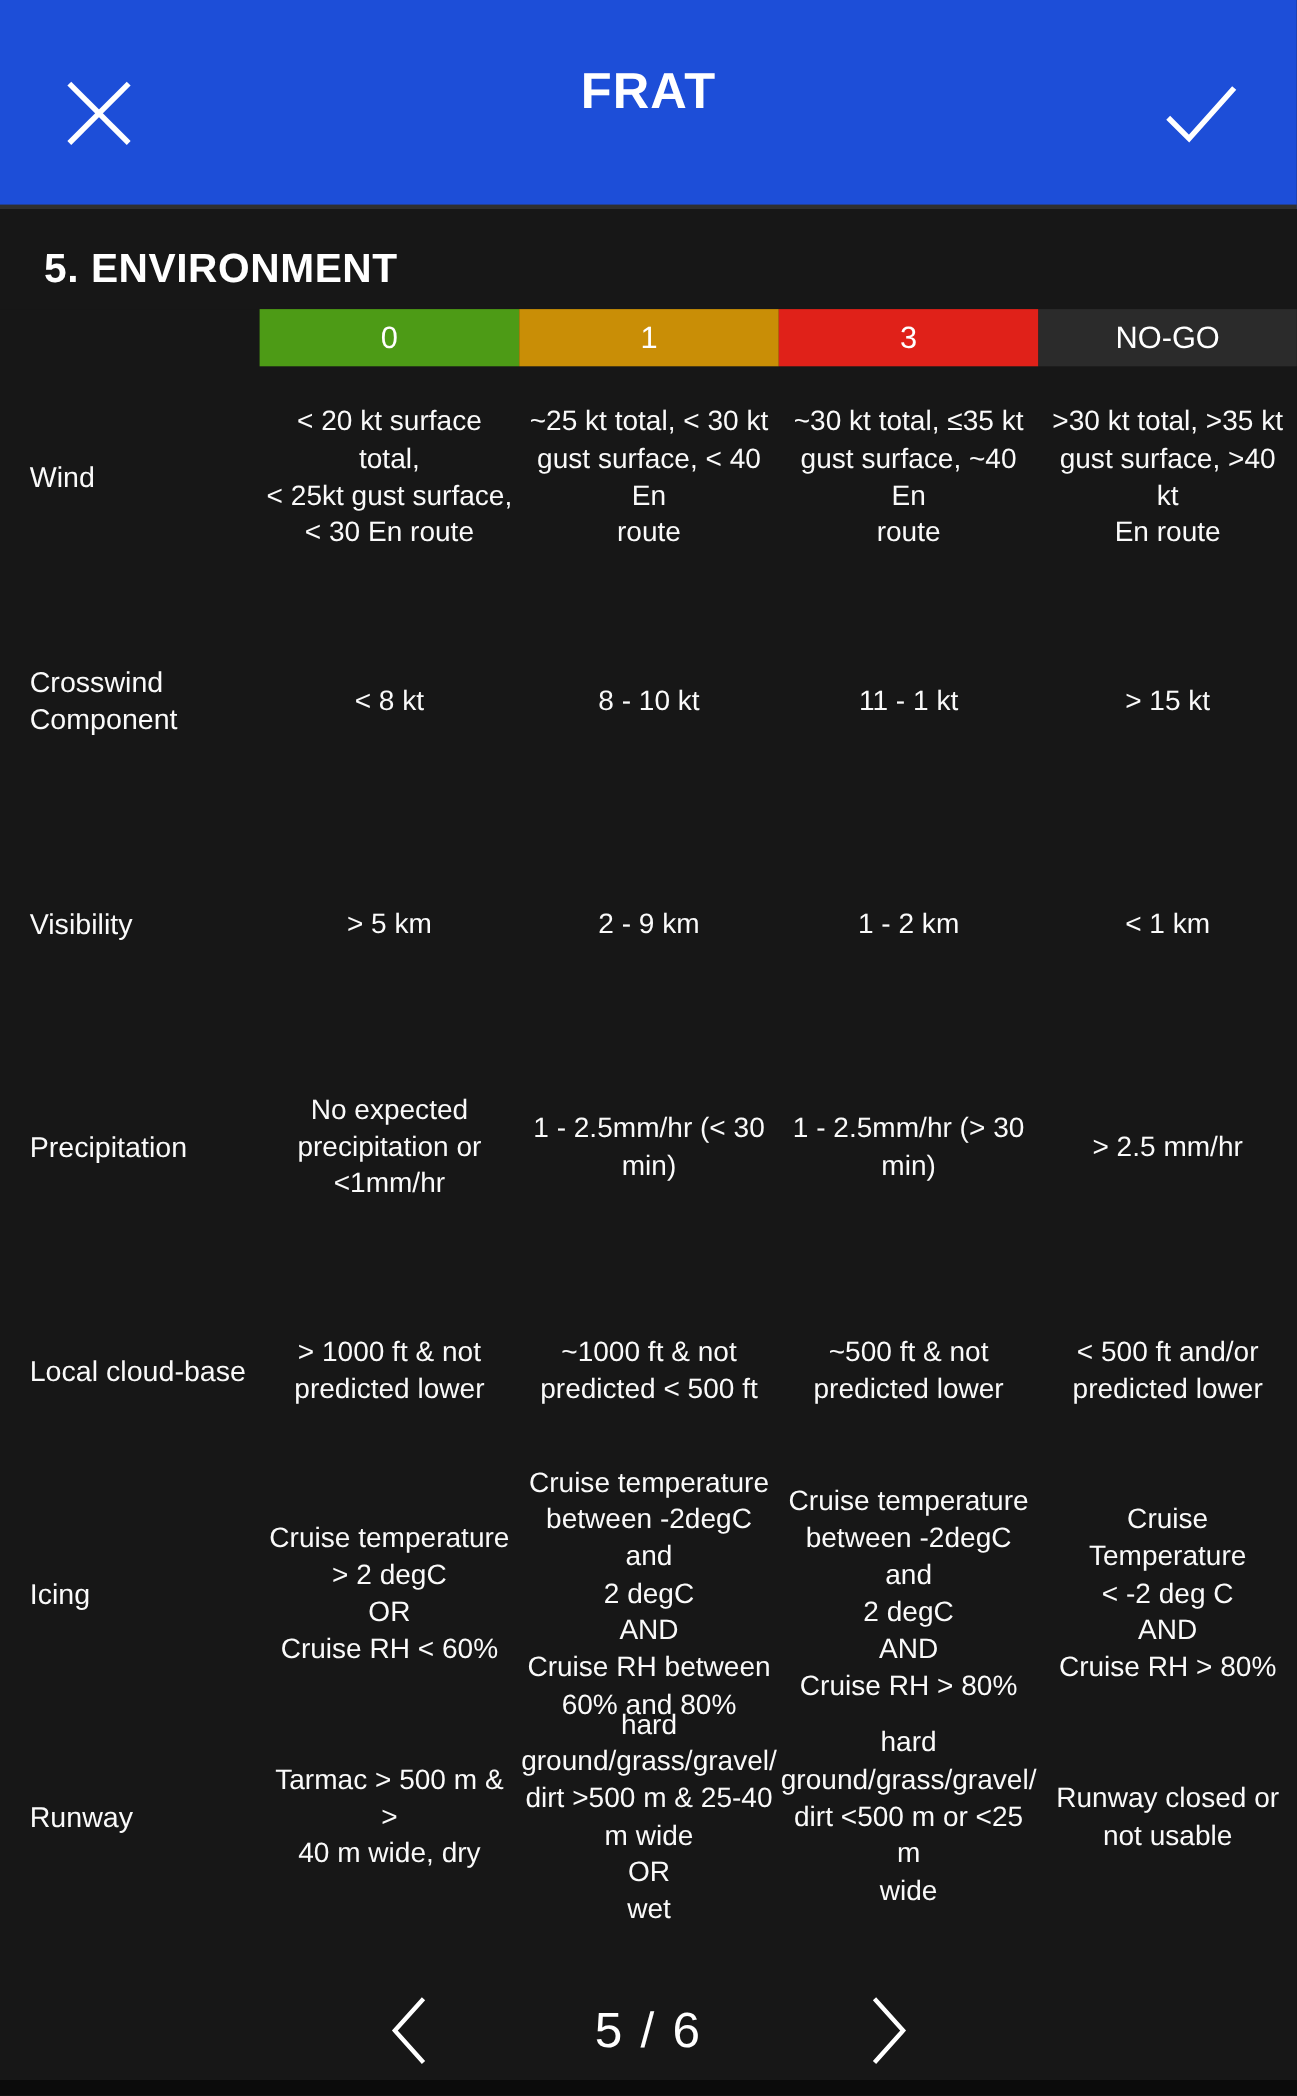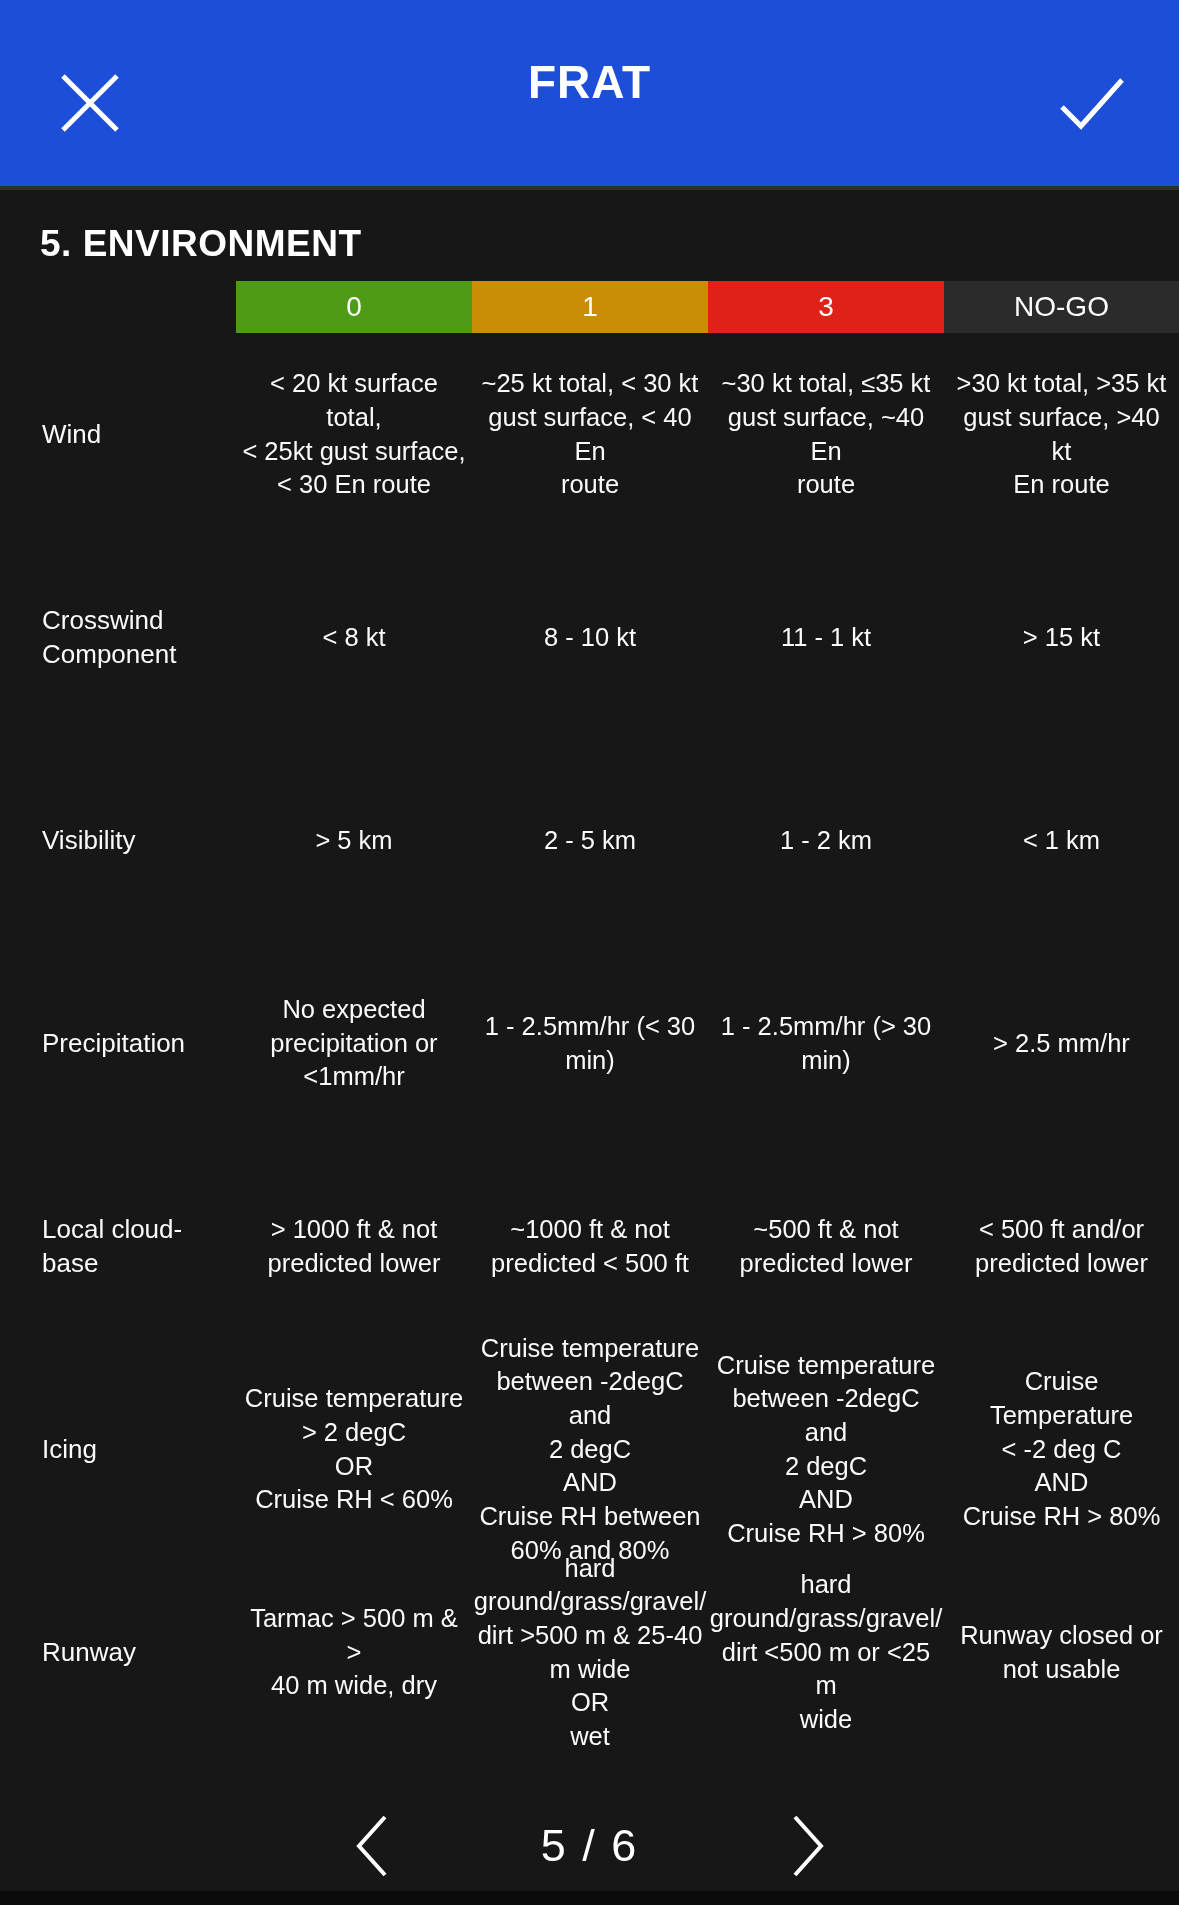--- a/index.html
+++ b/index.html
@@ -77,21 +77,21 @@
     display: flex;
     align-items: center;
     justify-content: center;
     font-size: 28px;
     color: #ffffff;
   }
   .hcell.label-col { background: transparent; }
   .row-label {
     display: flex;
     align-items: center;
-    padding-left: 42px;
+    padding-left: 27px;
     font-size: 26px;
     line-height: 1.3;
     white-space: pre-line;
     text-align: left;
     color: #fafafa;
   }
   .cell {
     display: flex;
     align-items: center;
     justify-content: center;
@@ -190,21 +190,21 @@
 Component</div>
     <div class="cell">&lt; 8 kt</div>
     <div class="cell">8 - 10 kt</div>
     <div class="cell">11 - 1 kt</div>
     <div class="cell">&gt; 15 kt</div>
   </div>
 
   <div class="trow">
     <div class="row-label">Visibility</div>
     <div class="cell">&gt; 5 km</div>
-    <div class="cell">2 - 5 km</div>
+    <div class="cell">2 - 9 km</div>
     <div class="cell">1 - 2 km</div>
     <div class="cell">&lt; 1 km</div>
   </div>
 
   <div class="trow">
     <div class="row-label">Precipitation</div>
     <div class="cell">No expected
 precipitation or
 &lt;1mm/hr</div>
     <div class="cell">1 - 2.5mm/hr (&lt; 30

